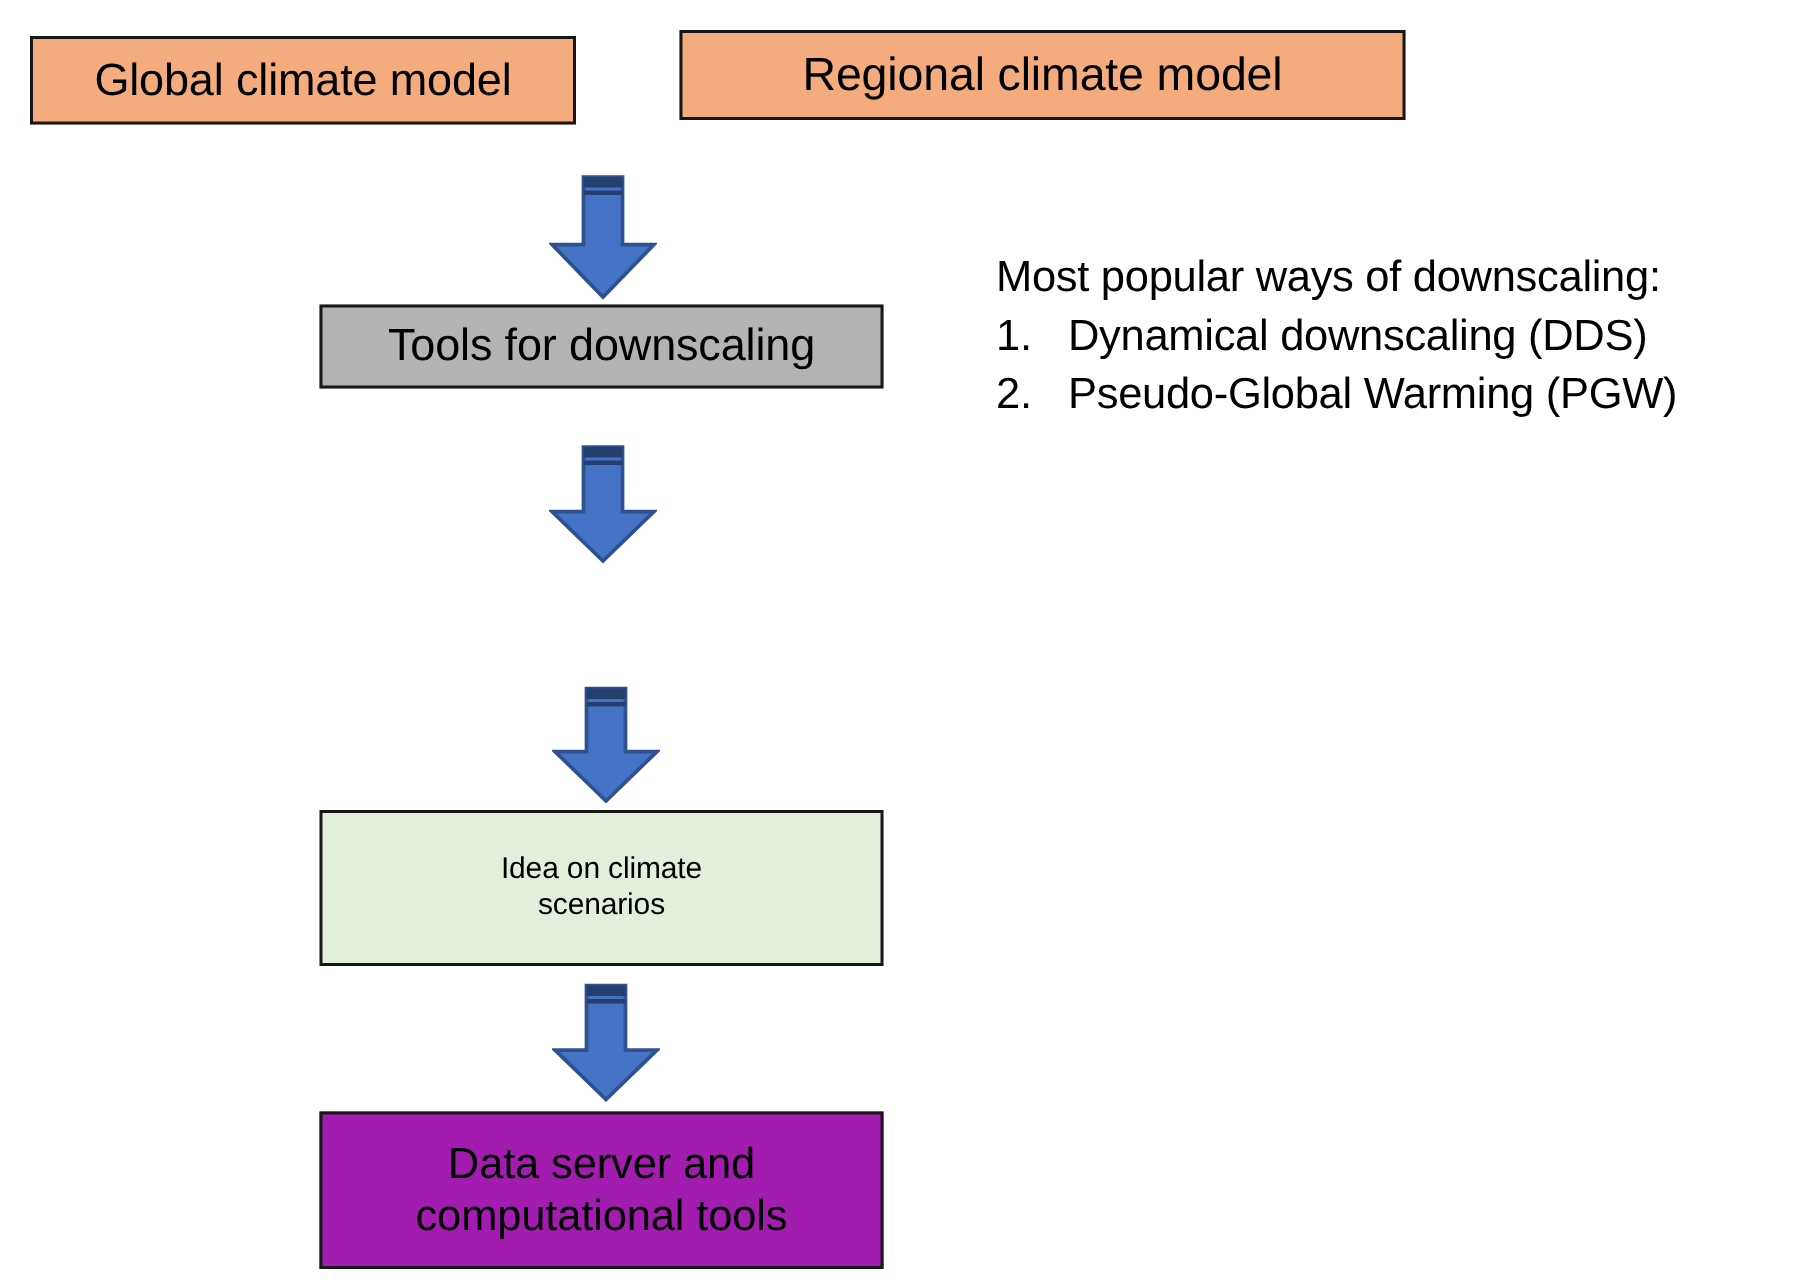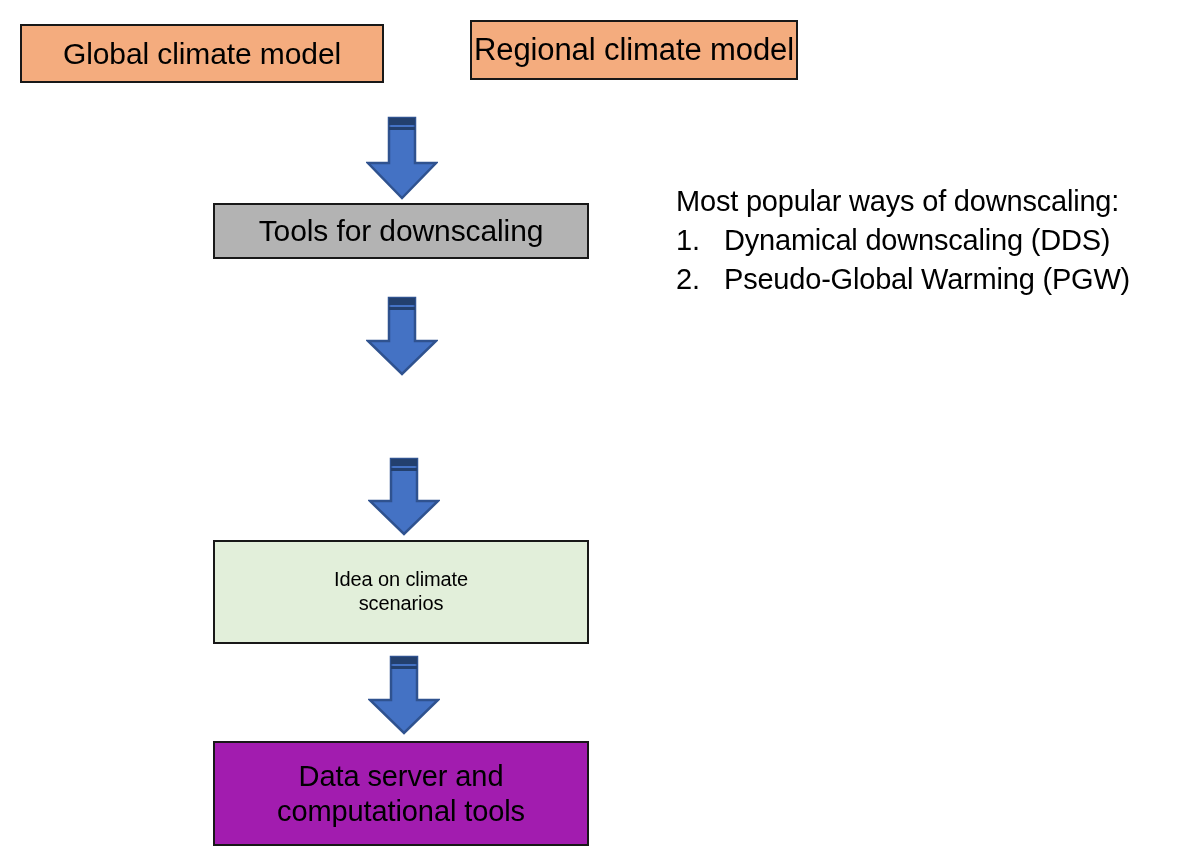--- a/index.html
+++ b/index.html
@@ -43,21 +43,21 @@
   .node-gray    { background: #b3b3b3; }
   .node-gray-lt { background: #a21caf; }
   .node-green   { background: #e2efda; }
 
   
   #node-global-climate-model {
     left: 20px;  top: 24px;  width: 364px;  height: 59px;
     font-size: 30px;
   }
   #node-regional-climate-model {
-    left: 470px; top: 20px;  width: 328px;  height: 60px;
+    left: 453px; top: 20px;  width: 484px;  height: 60px;
     font-size: 31px;
   }
   #node-tools-for-downscaling {
     left: 213px; top: 203px; width: 376px;  height: 56px;
     font-size: 30px;
     text-align: right;
   }
   #node-unbiased-model {
     left: 213px; top: 383px; width: 376px;  height: 58px;
     font-size: 29px;
@@ -80,23 +80,22 @@
 
   #arrow-1 { left: 366px; top: 116px; height: 84px; }
   #arrow-2 { left: 366px; top: 296px; height: 80px; }
   #arrow-3 { left: 368px; top: 457px; height: 79px; }
   #arrow-4 { left: 368px; top: 655px; height: 80px; }
 
   
   #side-note {
     position: absolute;
     left: 664px;
-    top: 182px;
+    top: 166px;
     width: 520px;
-    margin-left: 12px;
   }
   #side-note-heading {
     font-size: 29px;
     line-height: 1.34;
     letter-spacing: -0.2px;
     white-space: nowrap;
   }
   #side-note-list {
     margin: 0;
     padding: 0;

